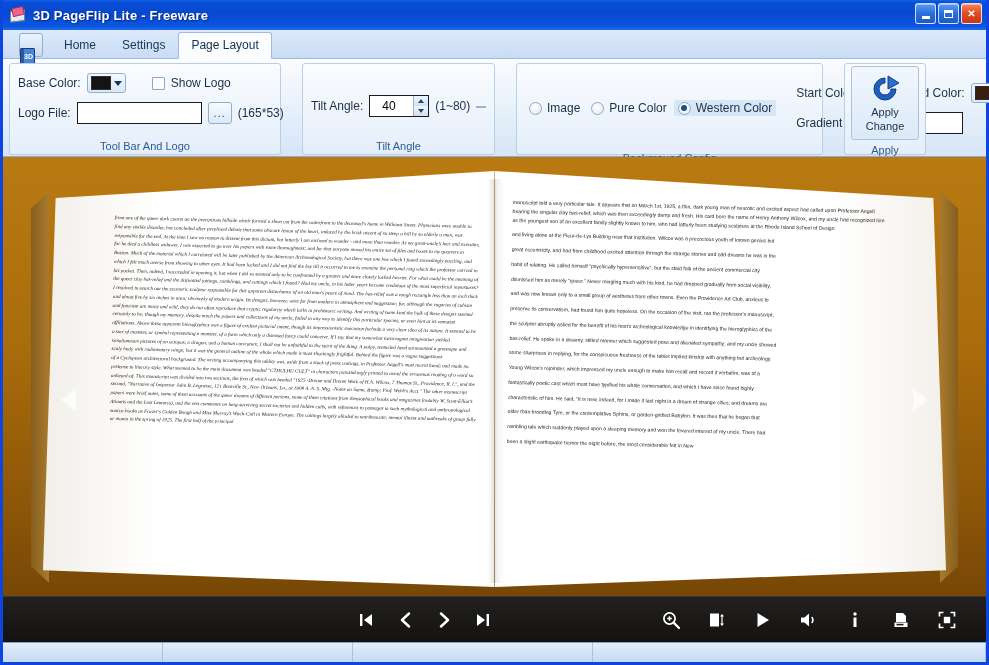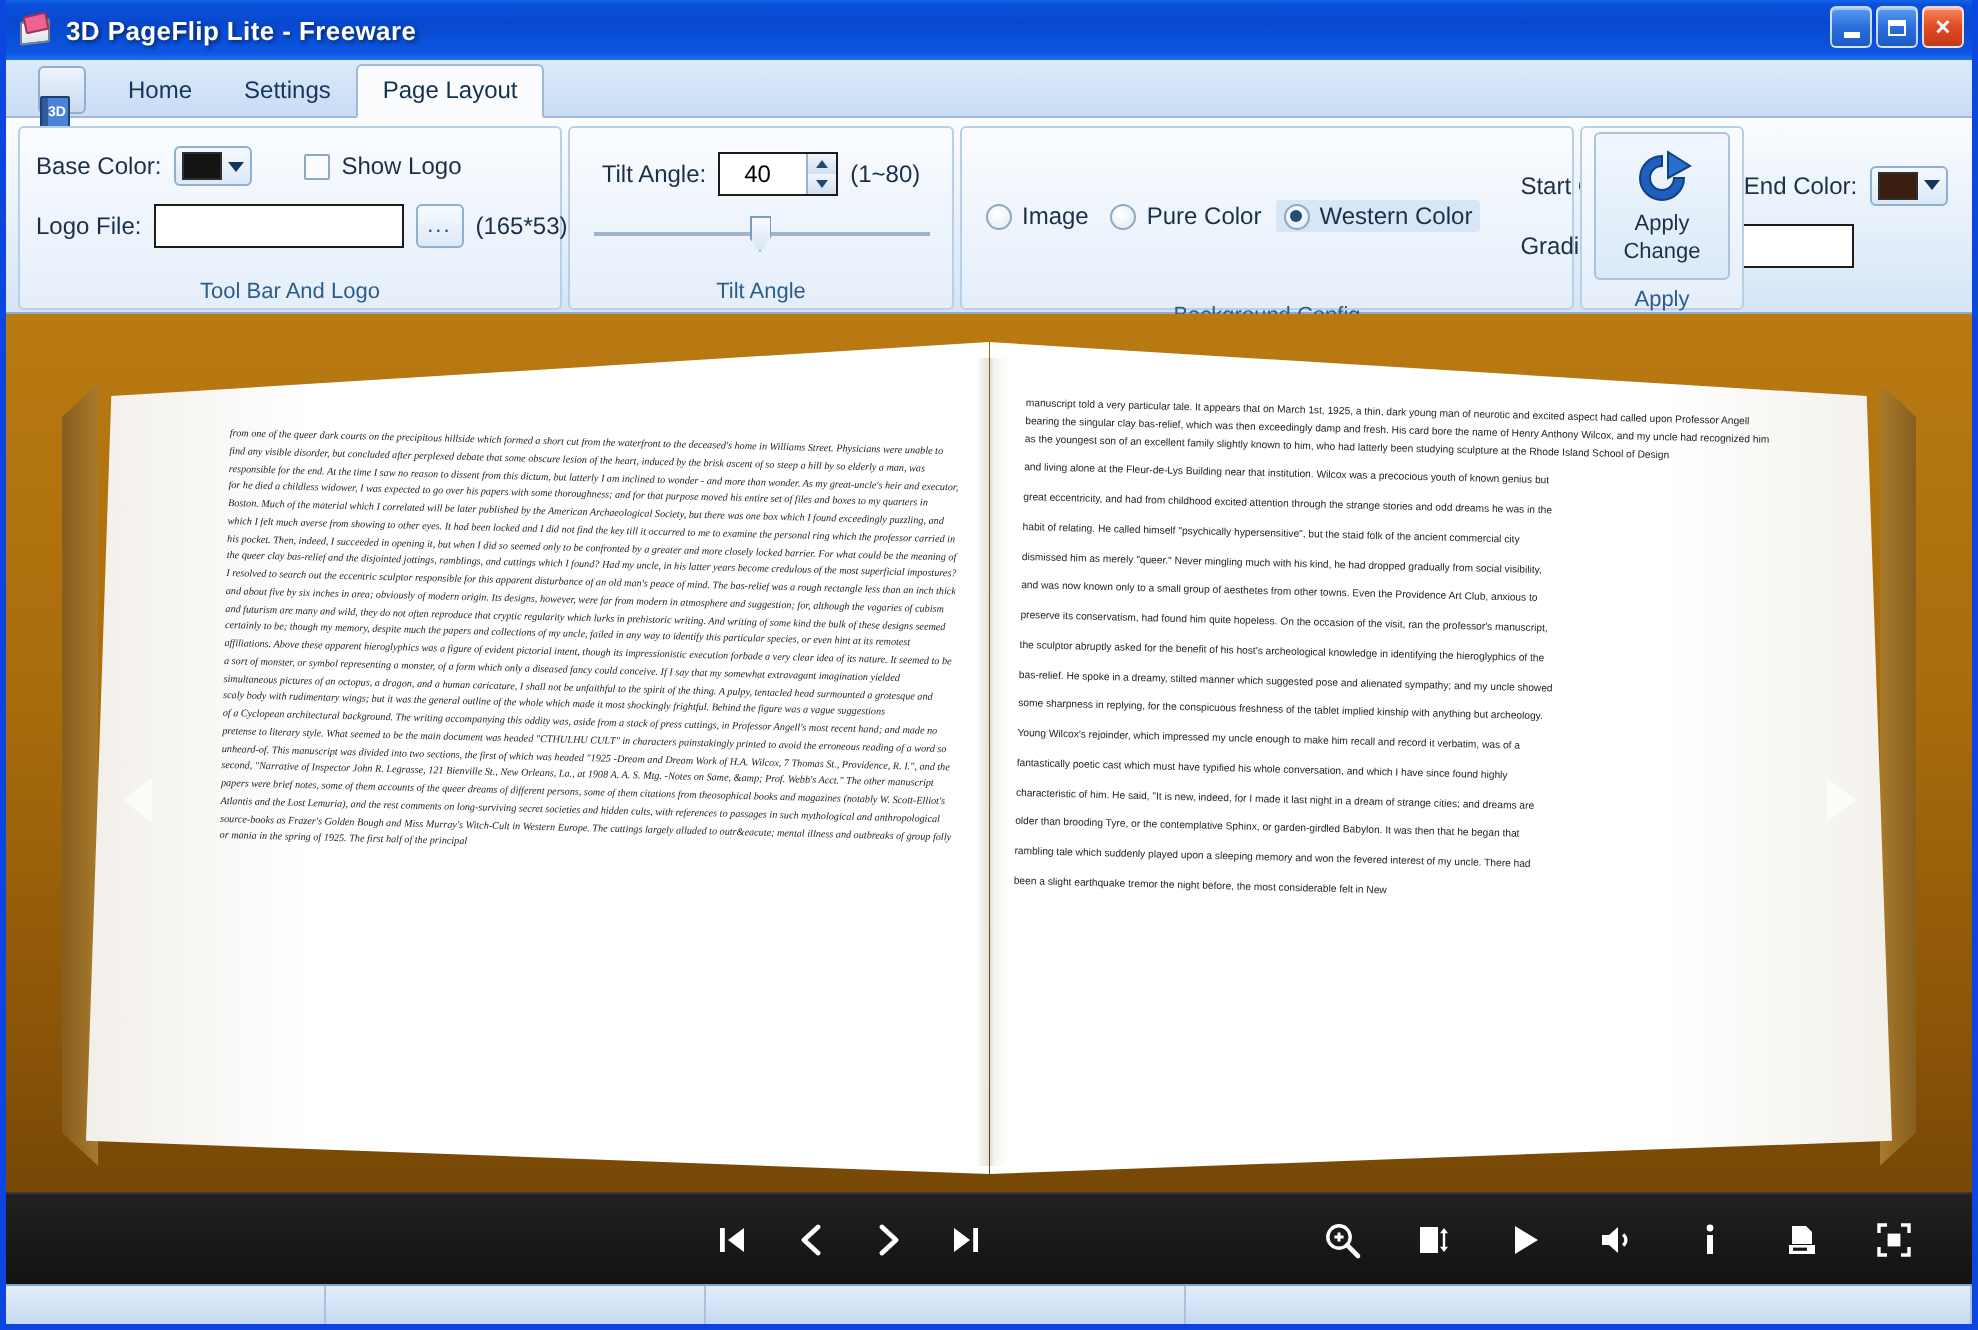--- a/index.html
+++ b/index.html
@@ -92,21 +92,21 @@
     cursor:default; line-height:15px;
     border:1px solid transparent; border-bottom:none;
   }
   .tab.active {
     background:#fbfcfe;
     border:1px solid #9fbada; border-bottom:1px solid #fbfcfe;
     border-radius:3px 3px 0 0;
     color:#12314f; margin-bottom:-1px; position:relative; z-index:3;
   }
   .ribbon-body {
-    flex:1; display:flex; padding:4px 5px 0 6px; gap:3px;
+    flex:1; display:flex; padding:4px 5px 0 6px; gap:21px;
     background: linear-gradient(to bottom,#fbfcfe 0%,#eaf2fb 45%,#d5e5f7 100%);
     border-top:1px solid #9fbada;
   }
   .group-body {
     flex:1; display:flex; align-items:center;
     padding: 2px 8px;
   }
   .group-label {
     height:16px; font-size:11px; color:#2e5c8a; text-align:center;
     line-height:16px; position:relative;
@@ -318,21 +318,21 @@
             <span class="lbl">Logo File:</span>
             <div class="txtbox" style="width:125px;height:22px"></div>
             <div class="btn-ell">...</div>
             <span class="lbl">(165*53)</span>
           </div>
         </div>
         <div class="group-label">Tool Bar And Logo</div>
       </div>
 
       <div class="grp-frame" style="width:193px">
-        <div class="group-body" style="flex-direction:column; align-items:center; gap:6px; padding-top:12px;">
+        <div class="group-body" style="align-items:center; gap:6px; padding-top:12px;">
           <div class="row">
             <span class="lbl">Tilt Angle:</span>
             <div class="spin">
               <span>40</span>
               <div class="spin-btns">
                 <div class="spin-b">
                     <div class="tri-up"></div>
                   </div>
                 <div class="spin-b">
                     <div class="tri-dn"></div>

